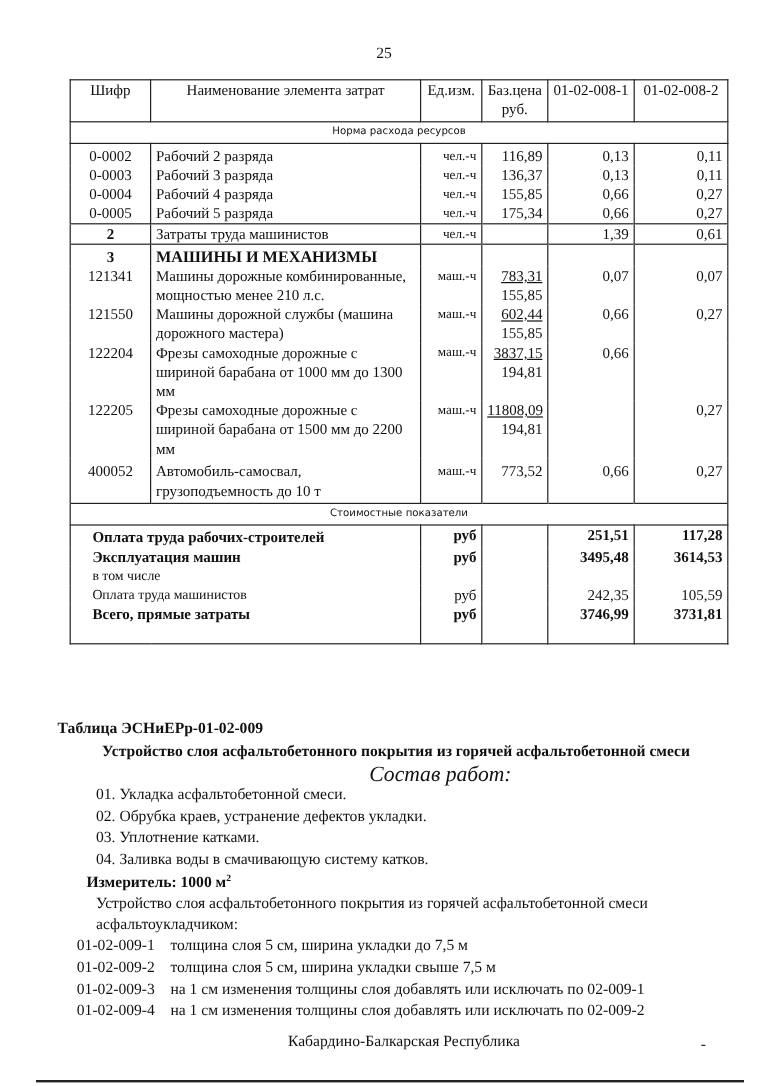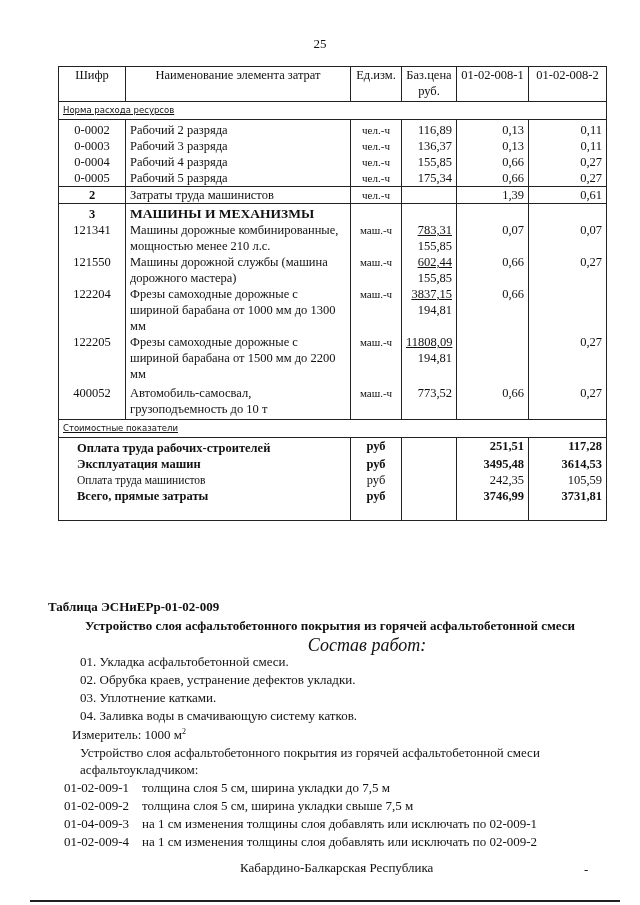--- a/index.html
+++ b/index.html
@@ -3,35 +3,35 @@
 <meta charset="utf-8">
 <style>
   html, body { margin:0; padding:0; background:#fff; }
   body { width:640px; height:905px; position:relative; overflow:hidden;
          font-family:"Liberation Serif", serif; color:#111; font-size:12.5px; }
   .page-num { position:absolute; top:36px; left:0; width:640px; text-align:center; font-size:13px; }
   table.main { position:absolute; top:66px; left:58px; width:548px; border-collapse:collapse; table-layout:fixed; }
   table.main td { padding:0 4px; vertical-align:top; line-height:16px; }
   col.c1{width:67px} col.c2{width:225px} col.c3{width:51px} col.c4{width:55px} col.c5{width:72px} col.c6{width:78px}
   .hdr td { border:1px solid #222; height:34px; vertical-align:middle; text-align:center; font-size:12.5px; line-height:14px;margin-left:16px; }
-  .band td { border:1px solid #222; height:17px; text-align:left; font-family:"DejaVu Sans", sans-serif; font-size:8.5px; vertical-align:middle; padding-right:6px;text-decoration:underline; }
+  .band td { border:1px solid #222; height:17px; text-align:center; font-family:"DejaVu Sans", sans-serif; font-size:8.5px; vertical-align:middle; padding-right:6px; }
   .vl { border-left:1px solid #222; border-right:1px solid #222; }
   .code { text-align:center; }
   .r { text-align:right; }
-  .unit { font-size:11px; text-align:center;margin-top:28px; }
+  .unit { font-size:11px; text-align:right;margin-top:28px; }
   .bordtop td { border-top:1px solid #222; }
   .bold { font-weight:bold; }
   .u { text-decoration:underline; }
   .sumrow td { line-height:20px; }
   .t-title { position:absolute; top:599px; left:48px; font-weight:bold; font-size:13px; }
   .t-sub { position:absolute; top:618px; left:0; width:640px; text-align:center; font-weight:bold; font-size:13px; padding-left:20px; box-sizing:border-box; }
   .t-sostav { position:absolute; top:635px; left:0; width:640px; text-align:center; font-style:italic; font-size:18px;padding-left:47px; }
   .works { position:absolute; top:654px; left:80px; font-size:13px; }
   .works div { height:18px; }
-  .meter { position:absolute; top:727px; left:72px; font-weight:normal; font-size:13px; }
+  .meter { position:absolute; top:727px; left:72px; font-weight:bold; font-size:13px; }
   .desc { position:absolute; top:744px; left:80px; width:470px; font-size:13px; line-height:17px; }
   .codes { position:absolute; top:780px; left:64px; font-size:13px; }
   .codes div { height:18px; white-space:nowrap; }
   .codes span.k { display:inline-block; width:78px; }
   .footer { position:absolute; top:860px; left:240px; font-size:13px; }
   .dot { position:absolute; top:862px; left:584px; font-size:13px; }
   .edge { position:absolute; top:900px; left:30px; width:590px; height:2px; background:#222; }
 </style>
 </head>
 <body>
@@ -168,20 +168,27 @@
     <td class="vl r bold">117,28</td>
   </tr>
   <tr class="sumrow">
     <td colspan="2" class="vl bold" style="padding-left:18px">Эксплуатация машин</td>
     <td class="vl unit bold" style="font-size:12.5px">руб</td>
     <td class="vl"></td>
     <td class="vl r bold">3495,48</td>
     <td class="vl r bold">3614,53</td>
   </tr>
   <tr class="sumrow">
+    <td colspan="2" class="vl" style="padding-left:18px;font-size:11.5px">в том числе</td>
+    <td class="vl"></td>
+        <td class="vl"></td>
+        <td class="vl"></td>
+        <td class="vl"></td>
+  </tr>
+  <tr class="sumrow">
     <td colspan="2" class="vl" style="padding-left:18px;font-size:11.5px">Оплата труда машинистов</td>
     <td class="vl unit" style="font-size:12.5px">руб</td>
     <td class="vl"></td>
     <td class="vl r">242,35</td>
     <td class="vl r">105,59</td>
   </tr>
   <tr class="sumrow">
     <td colspan="2" class="vl bold" style="padding-left:18px">Всего, прямые затраты</td>
     <td class="vl unit bold" style="font-size:12.5px">руб</td>
     <td class="vl"></td>
@@ -209,19 +216,19 @@
   <div>04. Заливка воды в смачивающую систему катков.</div>
 </div>
 
 <div class="meter"><span>Измеритель: 1000 м</span><sup style="font-size:8px">2</sup></div>
 
 <div class="desc">Устройство слоя асфальтобетонного покрытия из горячей асфальтобетонной смеси асфальтоукладчиком:</div>
 
 <div class="codes">
   <div><span class="k">01-02-009-1</span><span>толщина слоя  5 см, ширина укладки до 7,5 м</span></div>
   <div><span class="k">01-02-009-2</span><span>толщина слоя  5 см, ширина укладки свыше 7,5 м</span></div>
-  <div><span class="k">01-04-009-3</span><span>на 1 см изменения толщины слоя добавлять или исключать по 02-009-1</span></div>
+  <div><span class="k">01-02-009-3</span><span>на 1 см изменения толщины слоя добавлять или исключать по 02-009-1</span></div>
   <div><span class="k">01-02-009-4</span><span>на 1 см изменения толщины слоя добавлять или исключать по 02-009-2</span></div>
 </div>
 
 <div class="footer">Кабардино-Балкарская Республика</div>
 <div class="dot">-</div>
 <div class="edge"></div>
 
 </body></html>

